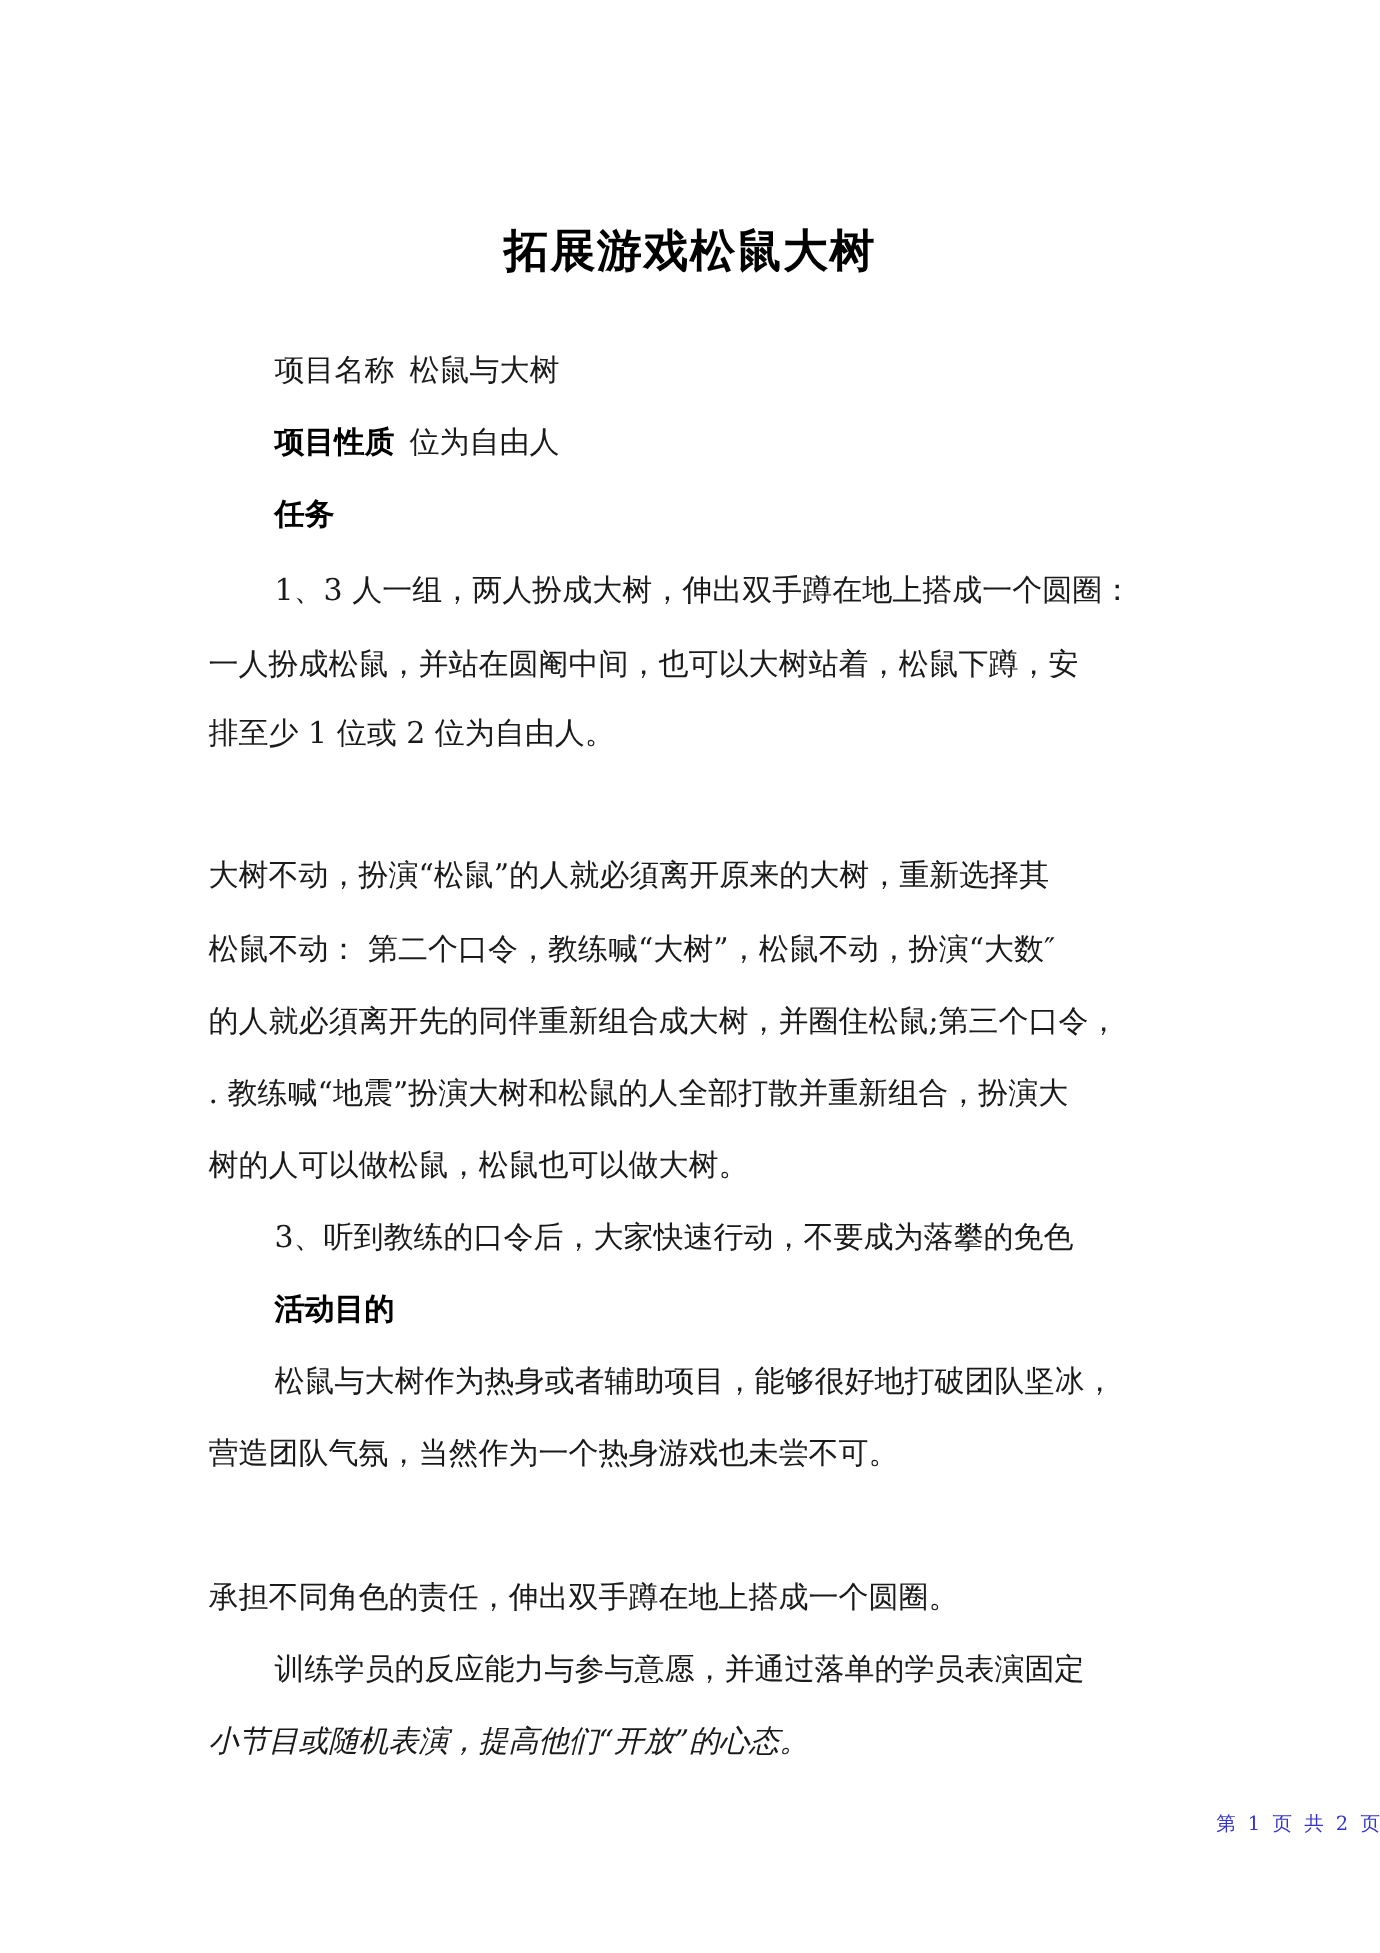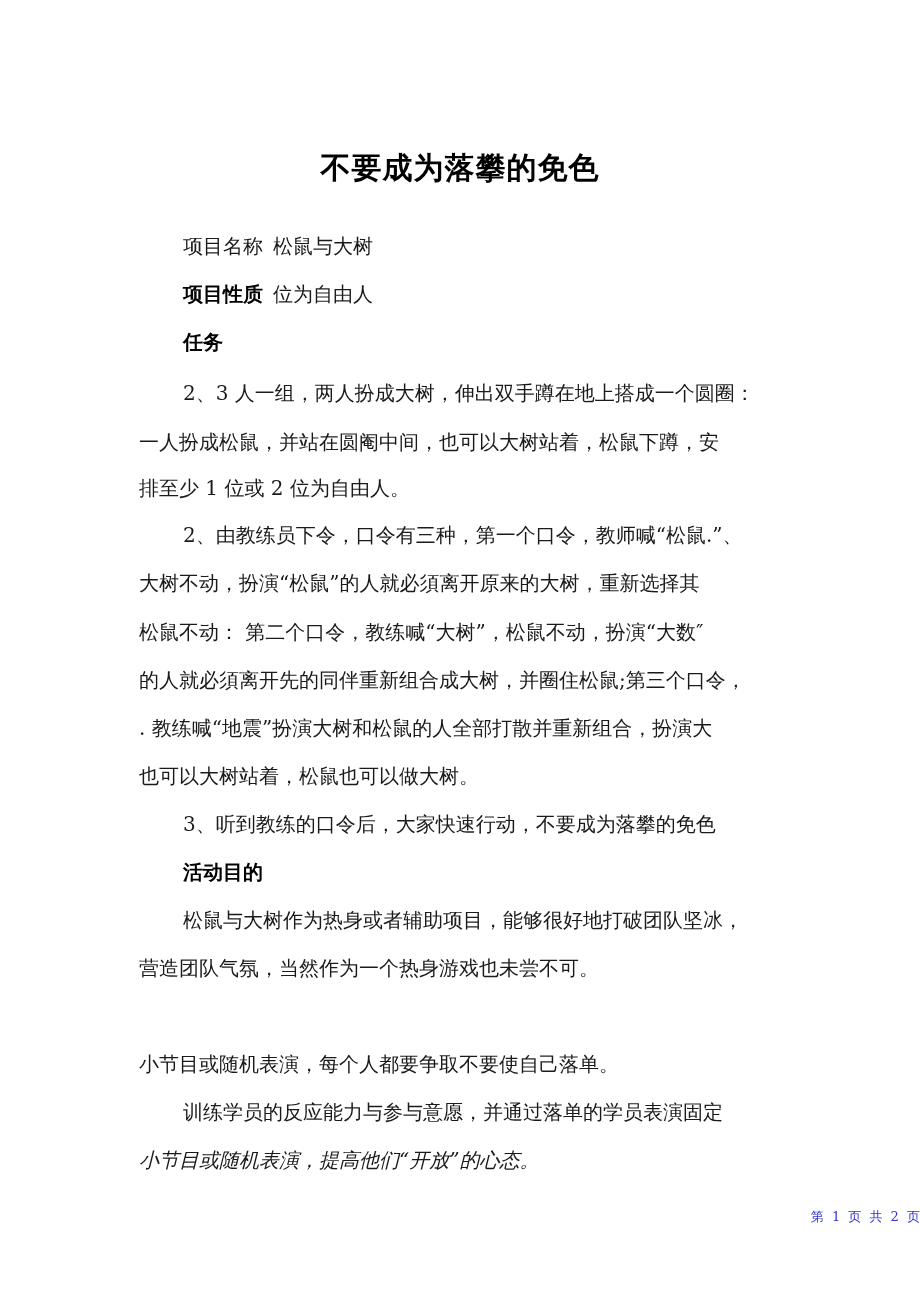--- a/index.html
+++ b/index.html
@@ -58,50 +58,49 @@
       color: #3333cc;
       line-height: 20px;
       word-spacing: 4px;
     }
   </style>
 </head>
 <body>
 
 <div class="page">
 
-  <div class="title">不要成为落攀的免色</div>
+  <div class="title">拓展游戏松鼠大树</div>
 
   <div class="line indent" style="top:232px;">
     <span>项目名称</span><span class="gap"></span><span>松鼠与大树</span>
   </div>
 
   <div class="line indent" style="top:280px;">
     <span class="bold-label">项目性质</span><span class="gap"></span><span>位为自由人</span>
   </div>
 
   <div class="line indent bold-label" style="top:328px;">任务</div>
 
-  <div class="line indent" style="top:379px;">2、3 人一组，两人扮成大树，伸出双手蹲在地上搭成一个圆圈：</div>
+  <div class="line indent" style="top:379px;">1、3 人一组，两人扮成大树，伸出双手蹲在地上搭成一个圆圈：</div>
   <div class="line" style="top:428px;">一人扮成松鼠，并站在圆阉中间，也可以大树站着，松鼠下蹲，安</div>
   <div class="line" style="top:474px;">排至少 1 位或 2 位为自由人。</div>
 
-  <div class="line indent" style="top:521px;">2、由教练员下令，口令有三种，第一个口令，教师喊“松鼠.”、</div>
   <div class="line" style="top:569px;">大树不动，扮演“松鼠”的人就必須离开原来的大树，重新选择其</div>
   <div class="line" style="top:618px;">松鼠不动：  第二个口令，教练喊“大树”，松鼠不动，扮演“大数″</div>
   <div class="line" style="top:666px;text-align:center;">的人就必須离开先的同伴重新组合成大树，并圈住松鼠;第三个口令，</div>
   <div class="line" style="top:714px;">. 教练喊“地震”扮演大树和松鼠的人全部打散并重新组合，扮演大</div>
-  <div class="line" style="top:762px;">也可以大树站着，松鼠也可以做大树。</div>
+  <div class="line" style="top:762px;">树的人可以做松鼠，松鼠也可以做大树。</div>
 
   <div class="line indent" style="top:810px;">3、听到教练的口令后，大家快速行动，不要成为落攀的免色</div>
 
   <div class="line indent bold-label" style="top:858px;">活动目的</div>
 
   <div class="line indent" style="top:906px;">松鼠与大树作为热身或者辅助项目，能够很好地打破团队坚冰，</div>
   <div class="line" style="top:954px;">营造团队气氛，当然作为一个热身游戏也未尝不可。</div>
 
-  <div class="line" style="top:1050px;">小节目或随机表演，每个人都要争取不要使自己落单。</div>
+  <div class="line" style="top:1050px;">承担不同角色的责任，伸出双手蹲在地上搭成一个圆圈。</div>
 
   <div class="line indent" style="top:1098px;">训练学员的反应能力与参与意愿，并通过落单的学员表演固定</div>
   <div class="line" style="top:1146px;font-style:italic;">小节目或随机表演，提高他们“开放”的心态。</div>
 
   <div class="footer">第 1 页 共 2 页</div>
 
 </div>
 
 </body></html>

